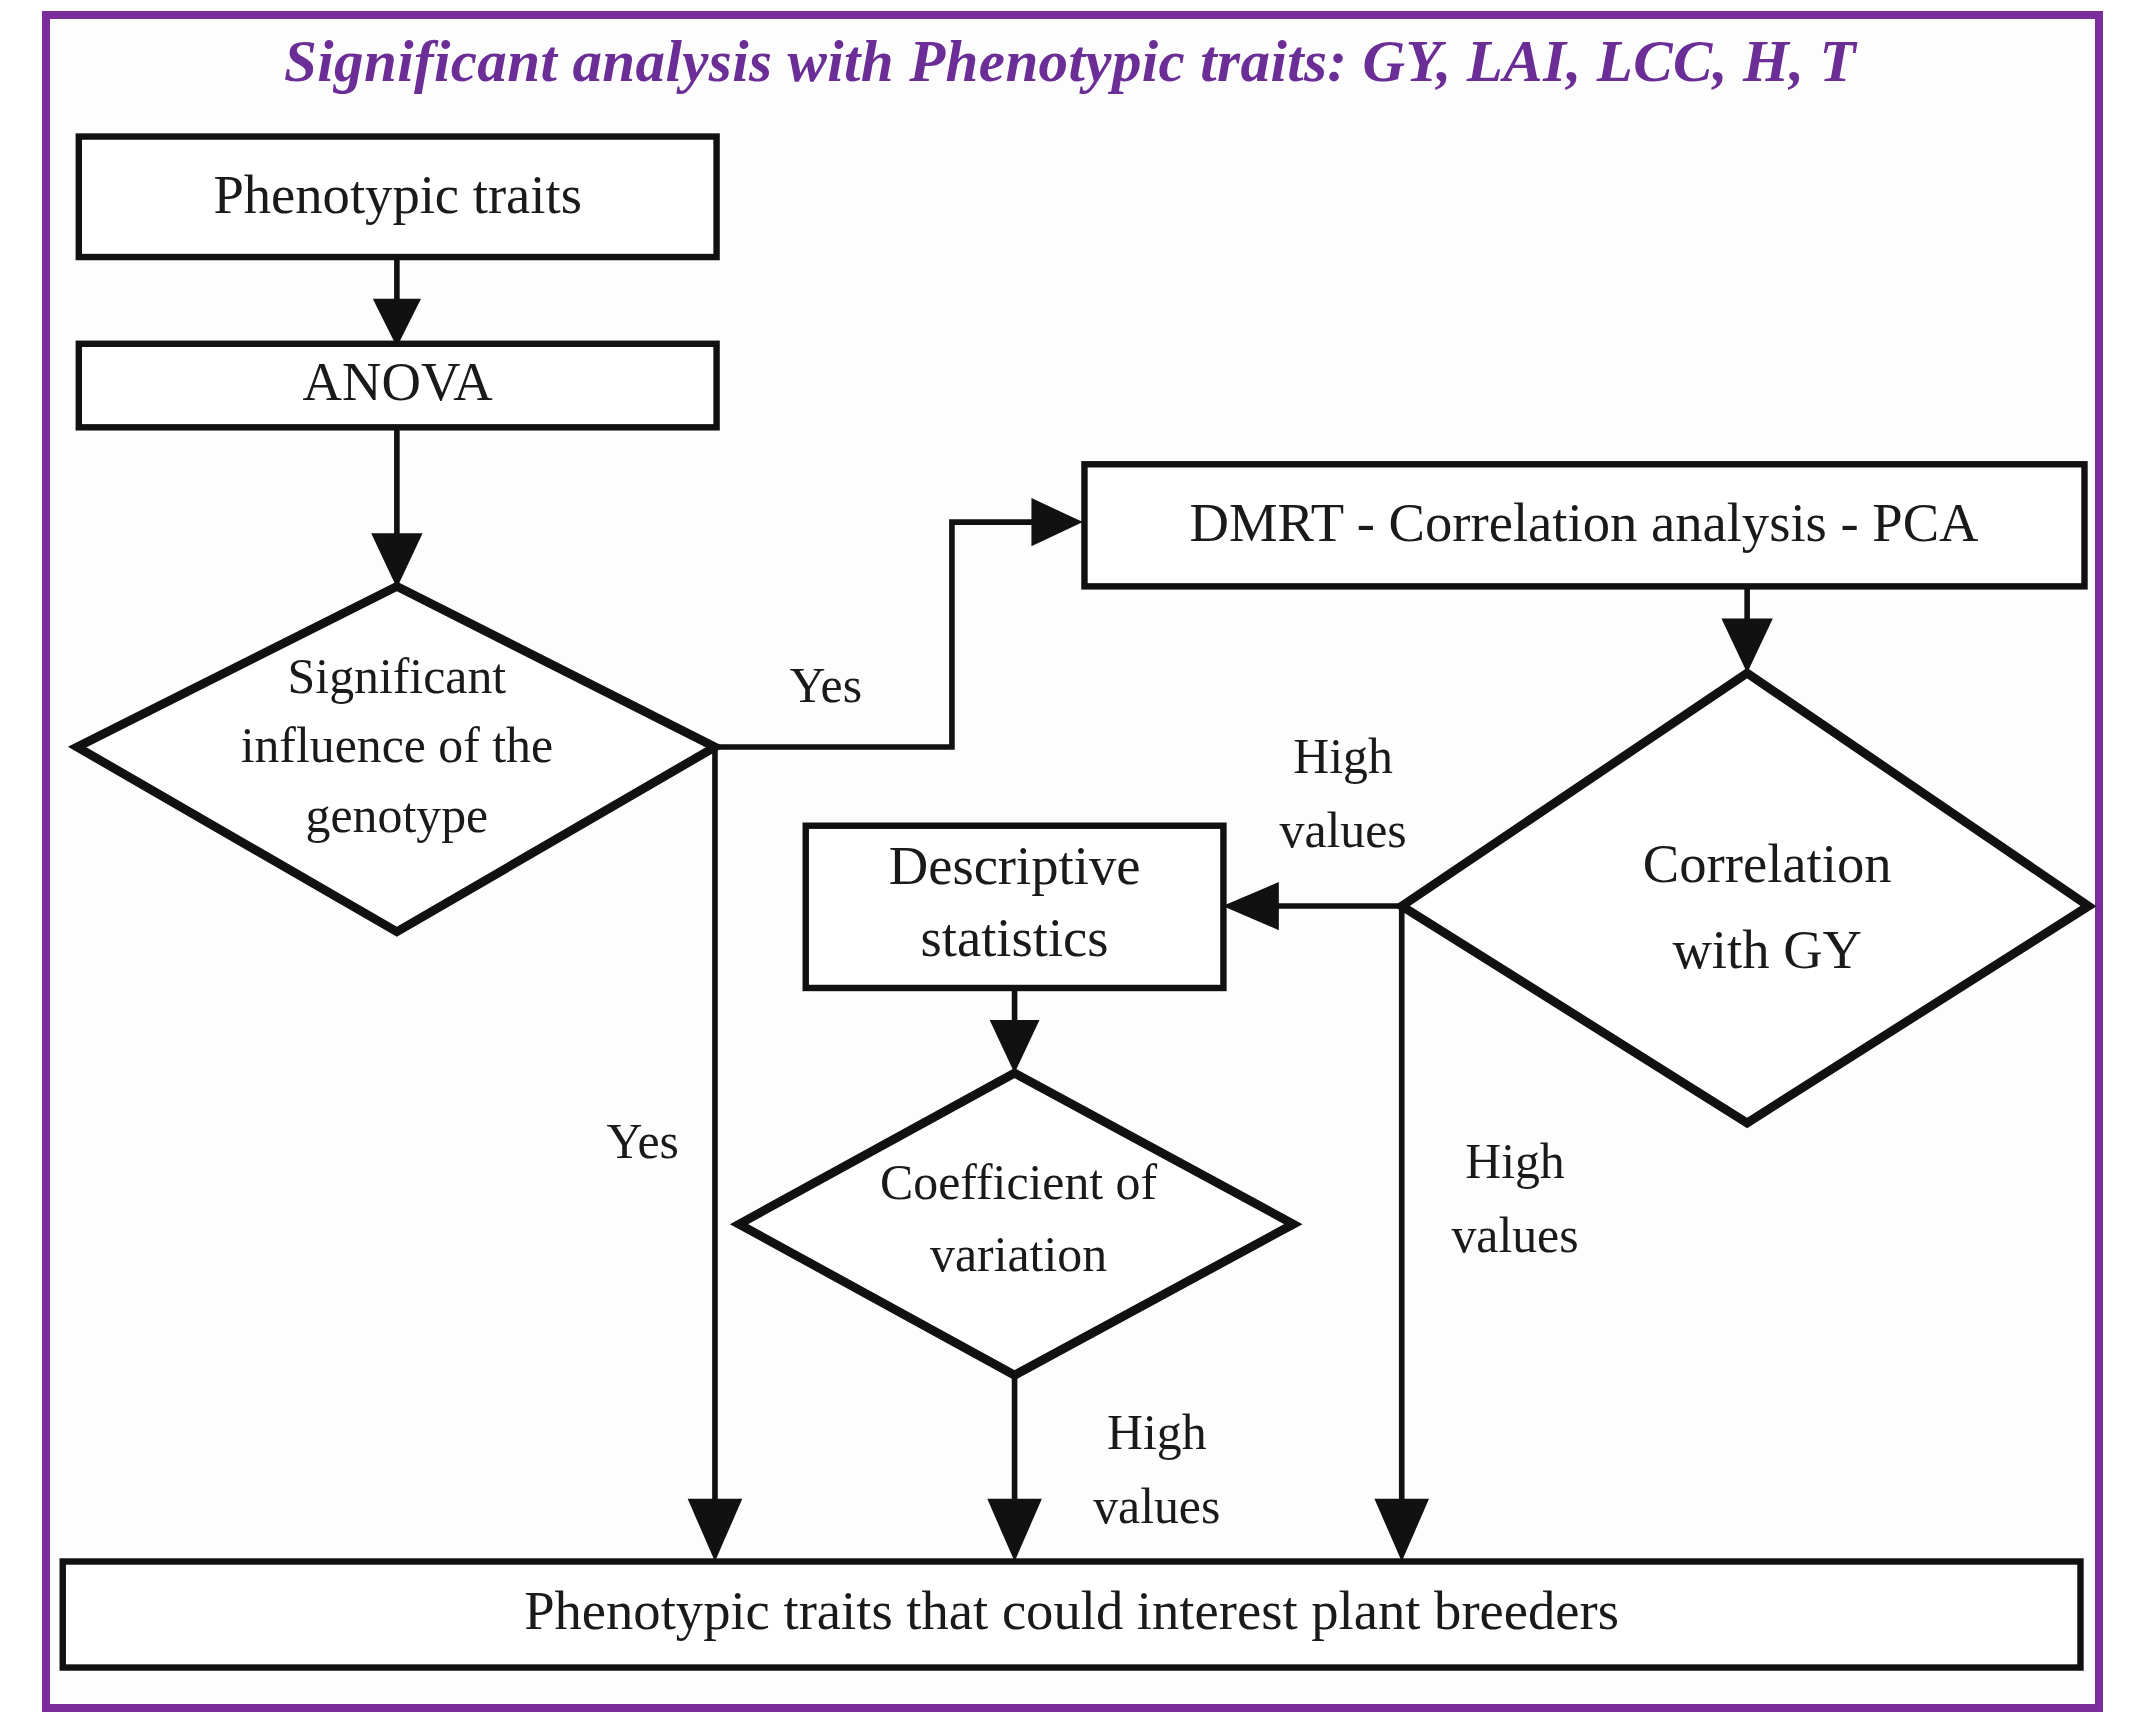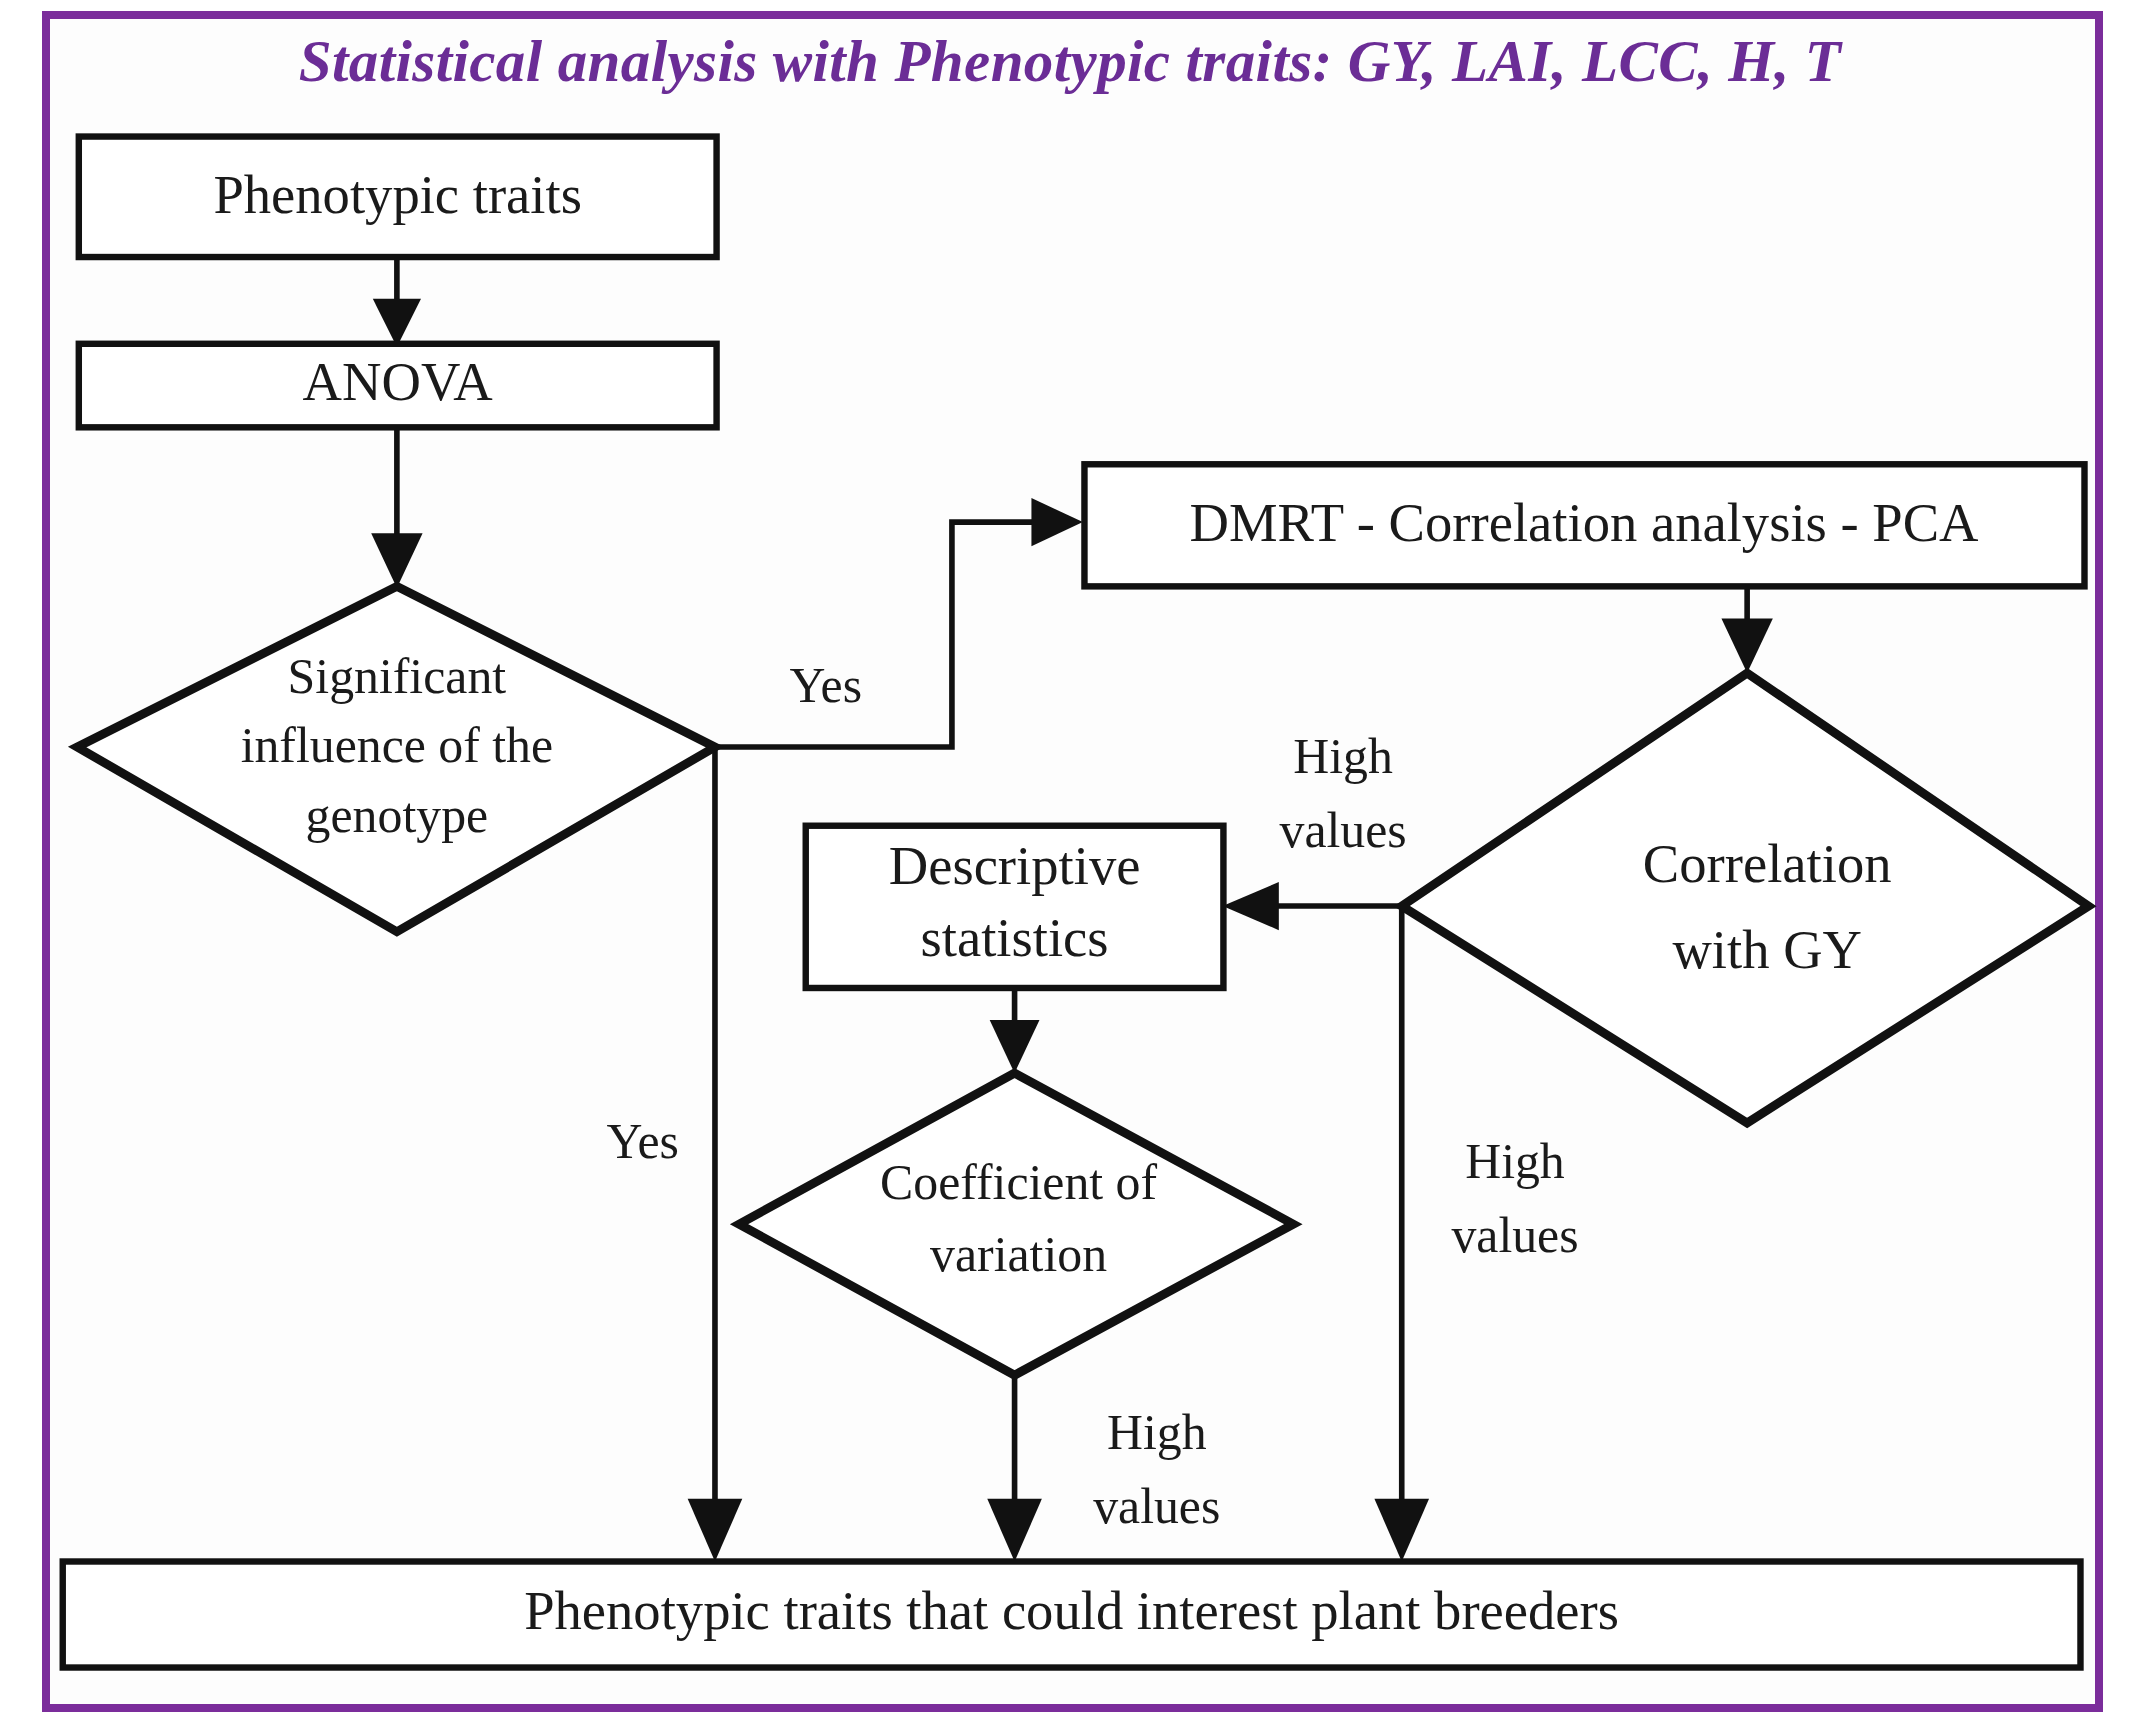--- a/index.html
+++ b/index.html
@@ -88,21 +88,21 @@
     dominant-baseline: middle;
   }
 </style>
 </head>
 <body>
 
 <div id="page">
 
   <div id="frame"></div>
 
-  <div id="title">Statistical analysis with Phenotypic traits: GY, LAI, LCC, H, T</div>
+  <div id="title">Significant analysis with Phenotypic traits: GY, LAI, LCC, H, T</div>
 
   <svg id="flow" viewBox="0 0 2664 2160">
 
     <g>
       <line class="conn" x1="494" y1="320" x2="494" y2="400"></line>
       <polygon class="arrowhead" points="494,432 464,372 524,372"></polygon>
     </g>
 
     <g>
       <line class="conn" x1="494" y1="530" x2="494" y2="700"></line>

